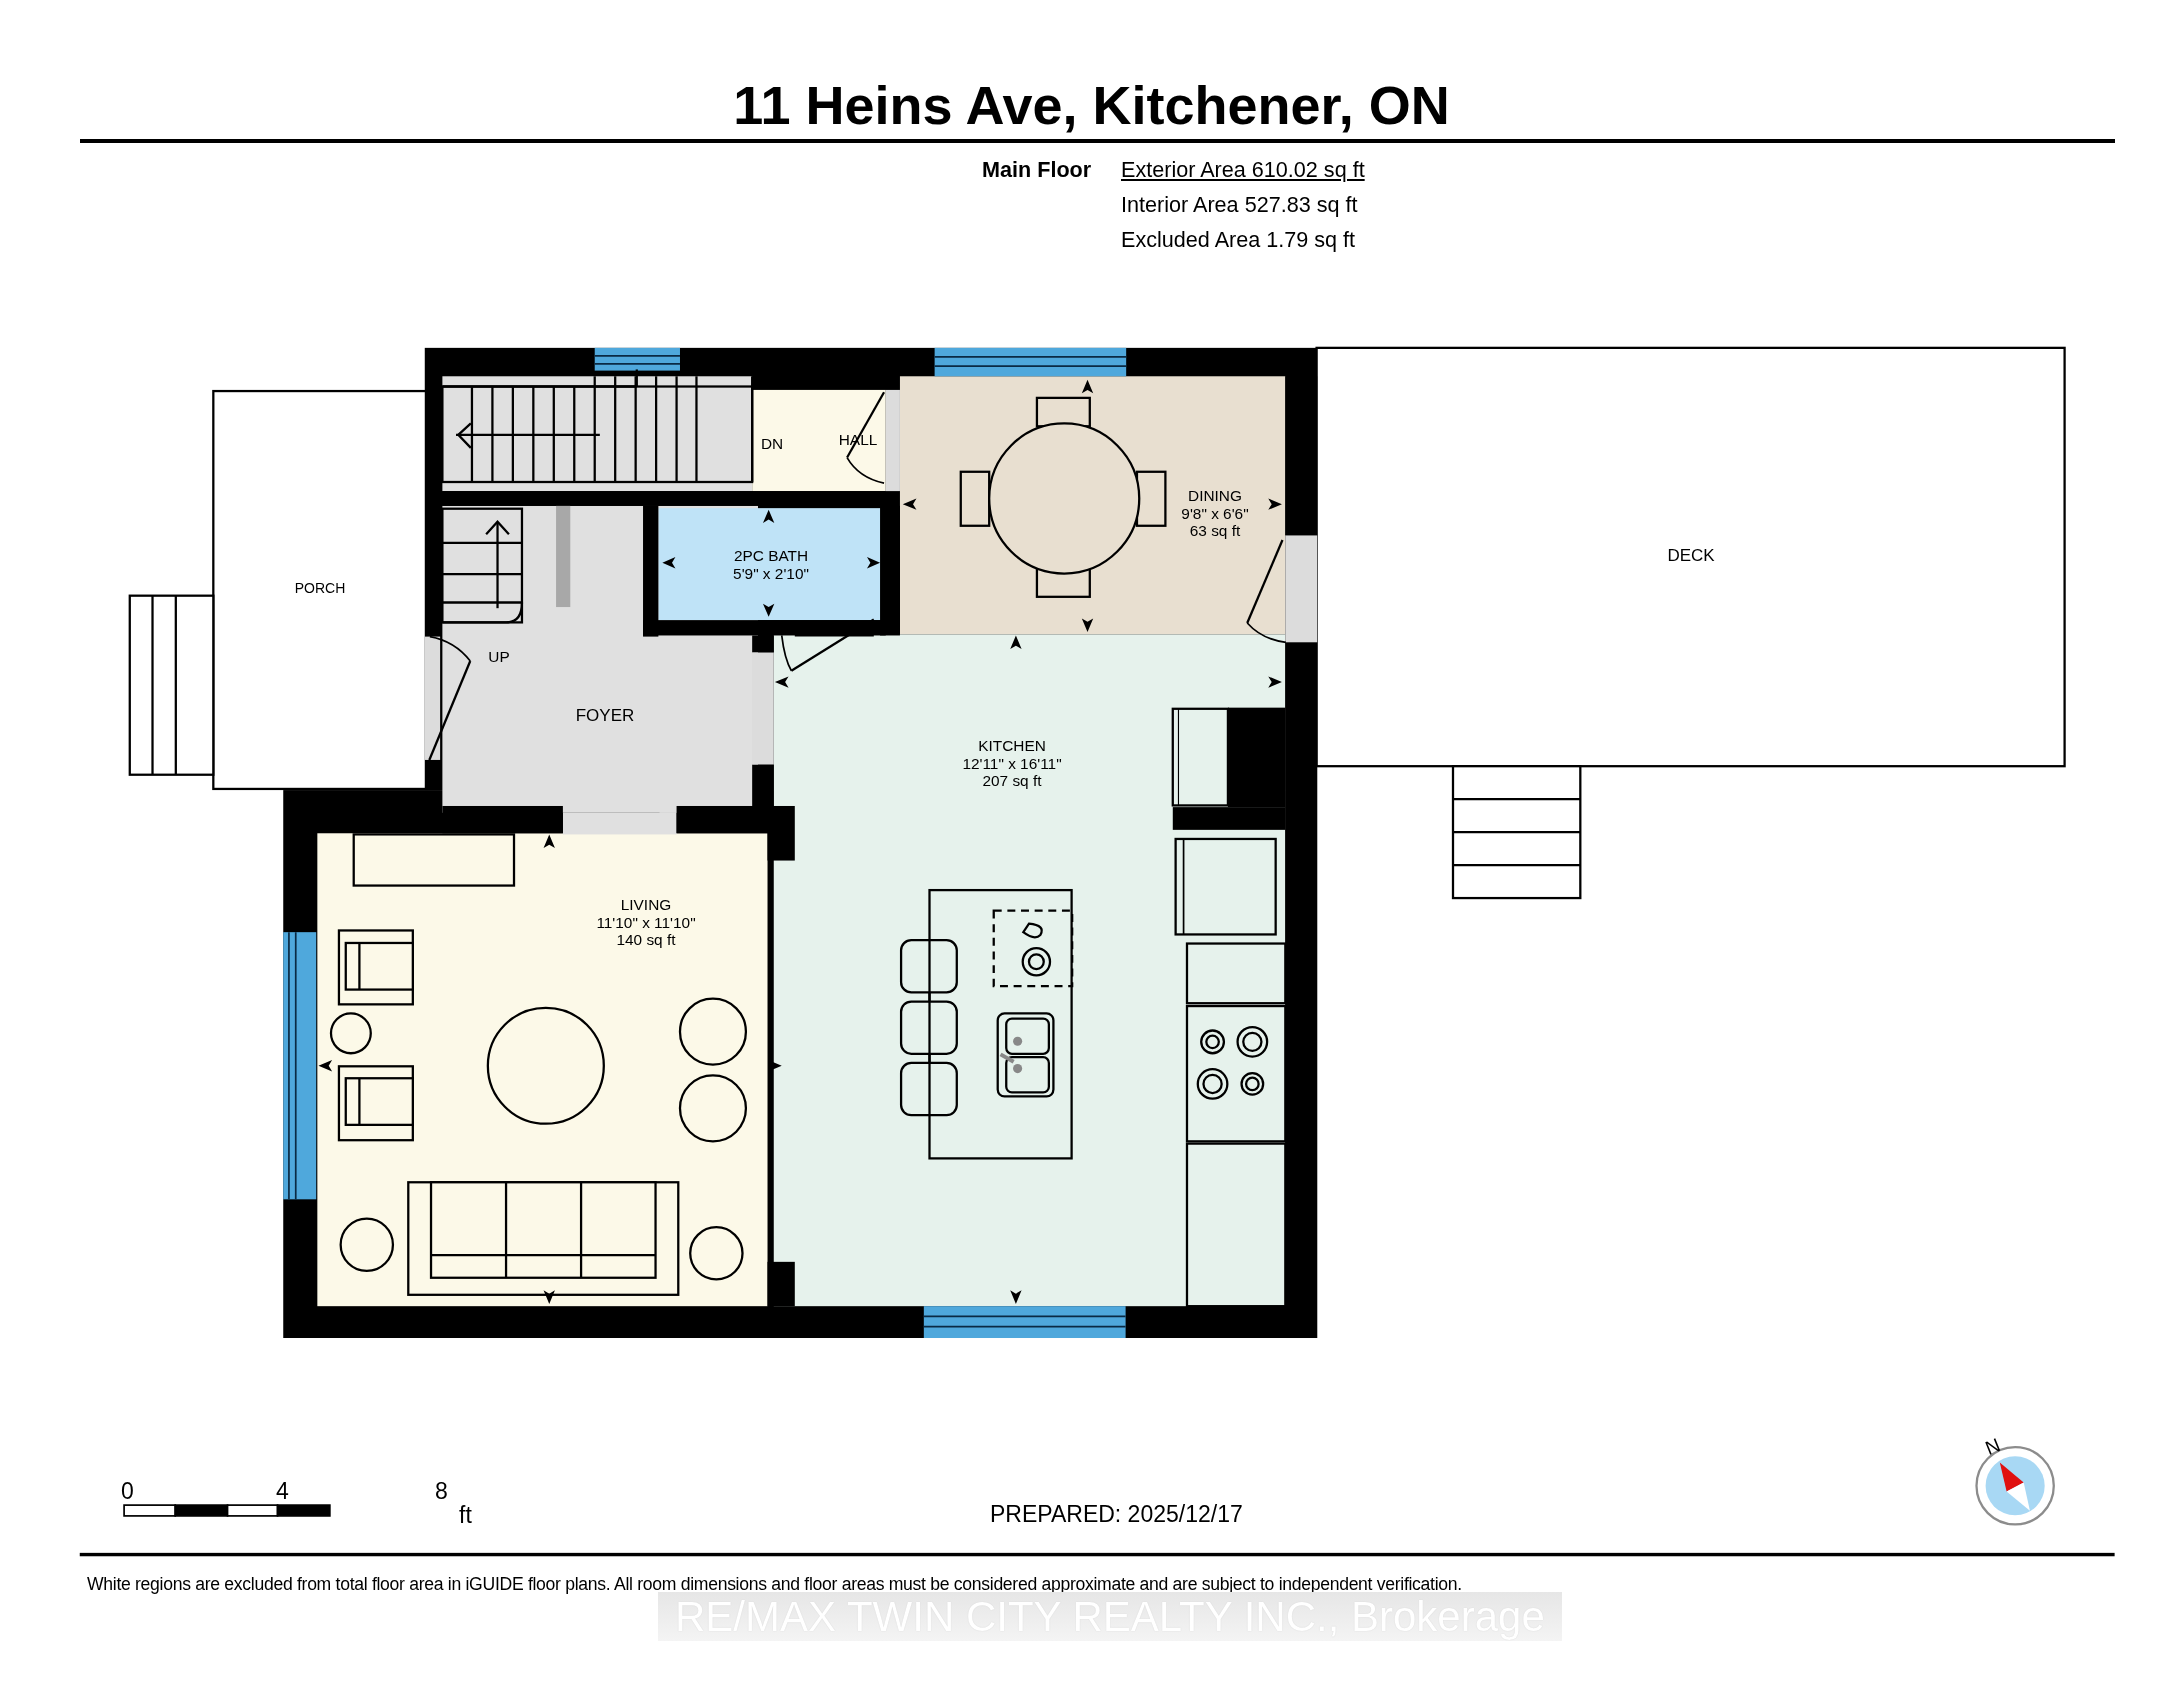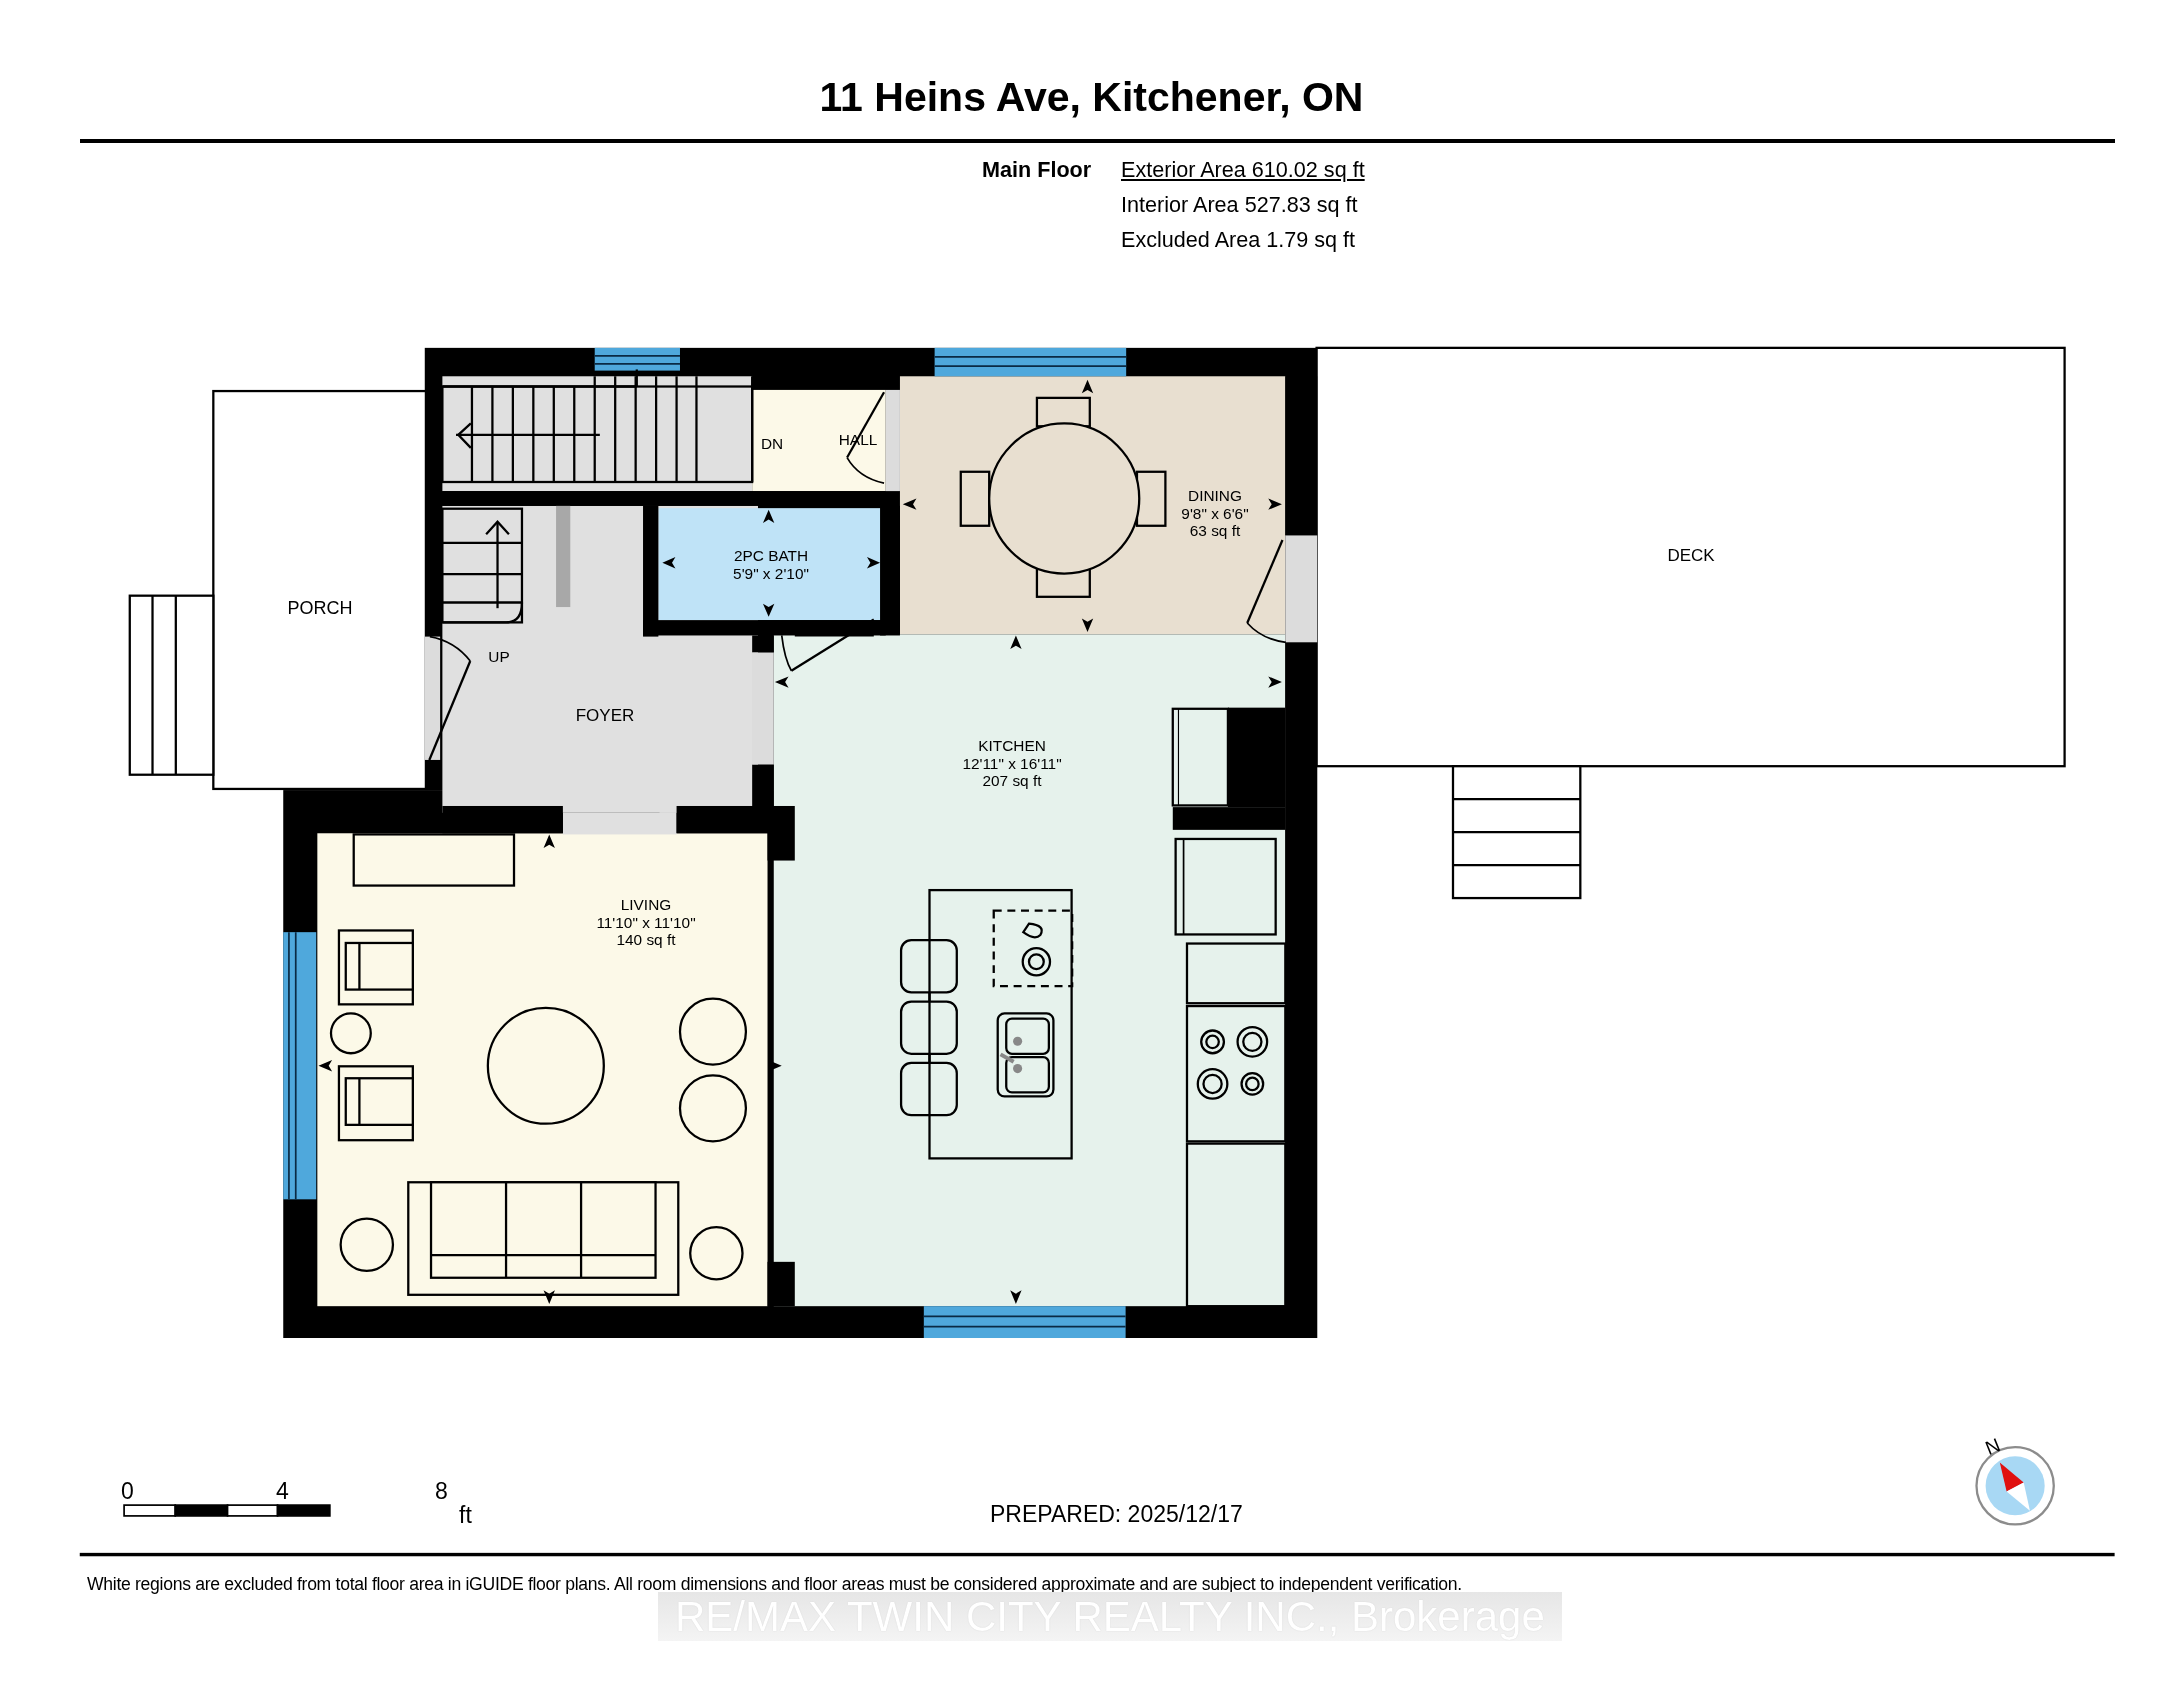--- a/index.html
+++ b/index.html
@@ -1,18 +1,18 @@
 <!DOCTYPE html>
 <html style="font-size:9px"><head>
 <meta charset="utf-8">
 <style>
   html,body{margin:0;padding:0;background:#fff;}
   body{width:2183px;height:1687px;position:relative;overflow:hidden;font-family:"Liberation Sans",sans-serif;color:#000;}
   .abs{position:absolute;}
-  .title{left:0;width:2183px;top:74px;text-align:center;font-weight:bold;font-size:41px;letter-spacing:0px;}
+  .title{left:0;width:2183px;top:74px;text-align:center;font-weight:bold;font-size:54px;letter-spacing:0px;}
   .rule{left:80px;width:2035px;height:4px;background:#000;}
   .info-label{font-weight:bold;font-size:21.6px;}
   .info-line{font-size:21.6px;}
   .room-label{font-size:15.4px;text-align:center;line-height:17.6px;white-space:nowrap;transform:translateX(-50%);}
   .foot{font-size:23px;}
   .watermark{font-size:42px;color:#fff;background:linear-gradient(to bottom,#e6e6e6,#f4f4f4);padding:0 17px;line-height:49px;text-shadow:0 0 1.1px #ccc;}
   svg{position:absolute;left:0;top:0;}
 </style>
 </head>
 <body>
@@ -241,21 +241,21 @@
   <g>
     <circle cx="3545" cy="2614" r="68" fill="#fff" stroke="#8c8c8c" stroke-width="4"></circle>
     <circle cx="3545" cy="2614" r="52" fill="#a8d8f4"></circle>
     <polygon points="3518,2573 3560,2608 3530,2624" fill="#e01010"></polygon>
     <polygon points="3530,2624 3560,2608 3571,2658" fill="#fff"></polygon>
   </g>
 
   <rect x="140" y="2732" width="3580" height="6" fill="#000"></rect>
 </svg>
 
-<div class="abs room-label" style="left:320px;top:600px;font-size:18px;">PORCH</div>
+<div class="abs room-label" style="left:320px;top:580px;font-size:14px;">PORCH</div>
 <div class="abs room-label" style="left:858px;top:431px;">HALL</div>
 <div class="abs room-label" style="left:772px;top:435px;">DN</div>
 <div class="abs room-label" style="left:499px;top:648px;">UP</div>
 
 <div class="abs room-label" style="left:771px;top:547px;">
   <div>2PC BATH</div>
   <div>5'9" x 2'10"</div>
 </div>
 
 <div class="abs room-label" style="left:1215px;top:487px;">

